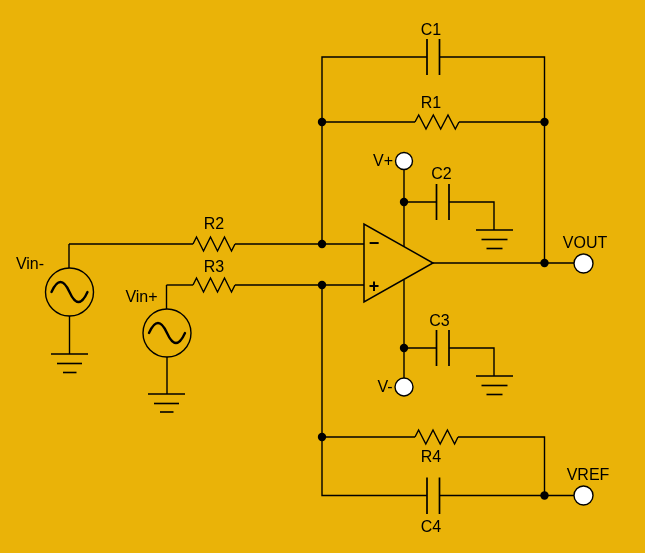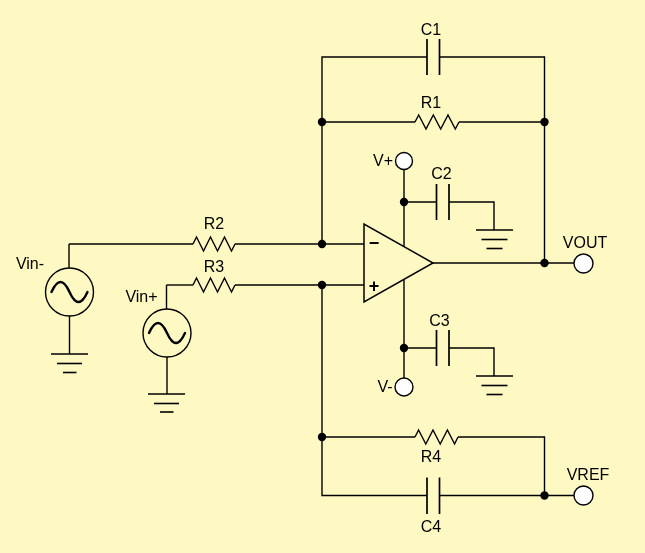--- a/index.html
+++ b/index.html
@@ -1,16 +1,16 @@
 <!DOCTYPE html>
 <html><head>
 <meta charset="utf-8">
 <style>
   html,body{margin:0;padding:0;background:#ffffff;}
-  .stage{position:relative;width:645px;height:553px;background:#fef9c3;overflow:hidden;
+  .stage{position:relative;width:645px;height:553px;background:#eab308;overflow:hidden;
          font-family:"Liberation Sans", sans-serif;}
   svg{display:block;}
   .w{fill:none;stroke:#000000;stroke-width:1.4;stroke-linecap:butt;stroke-linejoin:miter;}
   .plate{fill:none;stroke:#000000;stroke-width:1.7;}
   .gnd{fill:none;stroke:#000000;stroke-width:1.6;}
   .dot{fill:#000000;stroke:none;}
   .open{fill:#ffffff;stroke:#000000;stroke-width:1.4;}
   .src{fill:none;stroke:#000000;stroke-width:1.4;}
   .sine{fill:none;stroke:#000000;stroke-width:2.4;stroke-linecap:round;}
   .tri{fill:none;stroke:#000000;stroke-width:1.5;stroke-linejoin:miter;}

